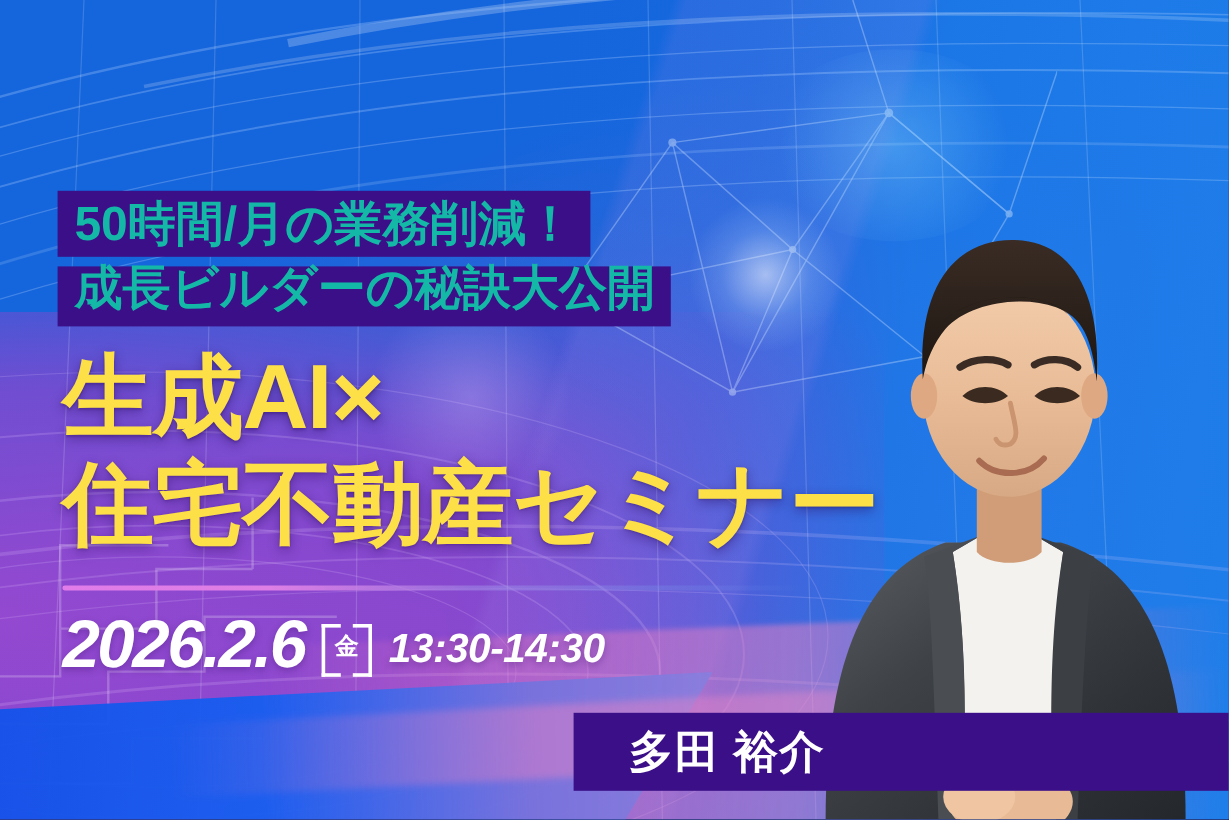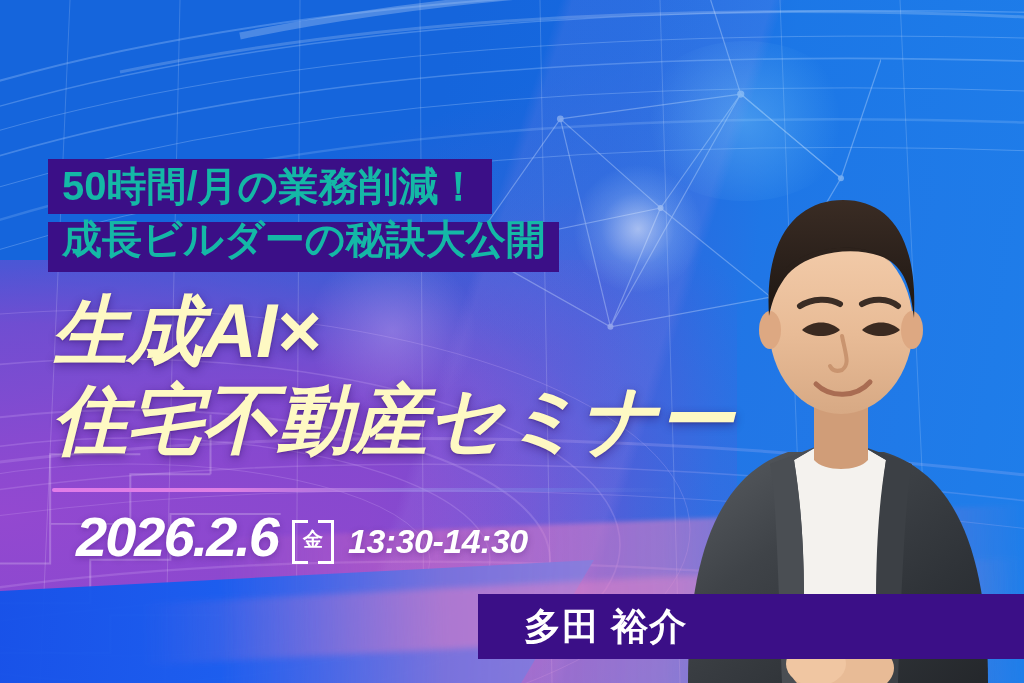--- a/index.html
+++ b/index.html
@@ -121,21 +121,21 @@
     color:#14b8a6;
     font-weight:700;
     white-space:nowrap;
     display:flex; align-items:center;
   }
   .badge-1{ left:48px; top:159px; height:55px; padding:0 13px 0 14px; font-size:40px; letter-spacing:0px;}
   .badge-2{ left:48px; top:222px; height:50px; padding:0 13px 16px 14px; font-size:40px; letter-spacing:0px;}
 
   .headline{
     position:absolute; left:52px;
-    font-weight:700; font-style:italic; color:#fef9c3;
+    font-weight:700; color:#fde047;
     white-space:nowrap; letter-spacing:-1px;
     text-shadow:
       0 3px 10px rgba(40,10,90,.42),
       0 1px 2px rgba(40,10,90,.30);
     text-align: right;
   }
   .headline-1{ top:281px; font-size:76px; }
   .headline-2{ top:370px; font-size:76px; }
 
   .divider{
@@ -145,21 +145,20 @@
   }
 
   .datebar{
     position:absolute; left:52px; top:504px;
     display:flex; align-items:center; gap:14px;
     color:#ffffff; white-space:nowrap;
   }
   .date-main{
     font-size:56px; font-weight:700; font-style:italic; letter-spacing:-2px;
     text-shadow:0 2px 6px rgba(60,20,110,.35);
-    padding-left:24px;
   }
   .dow{
     position:relative;
     font-size:20px; font-weight:700; line-height:1;
     padding:9px 11px 9px 11px; margin-top:4px;
   }
   .dow::before,.dow::after{
     content:""; position:absolute; width:13px; height:100%;
     top:0; border:3px solid #ffffff;
   }

